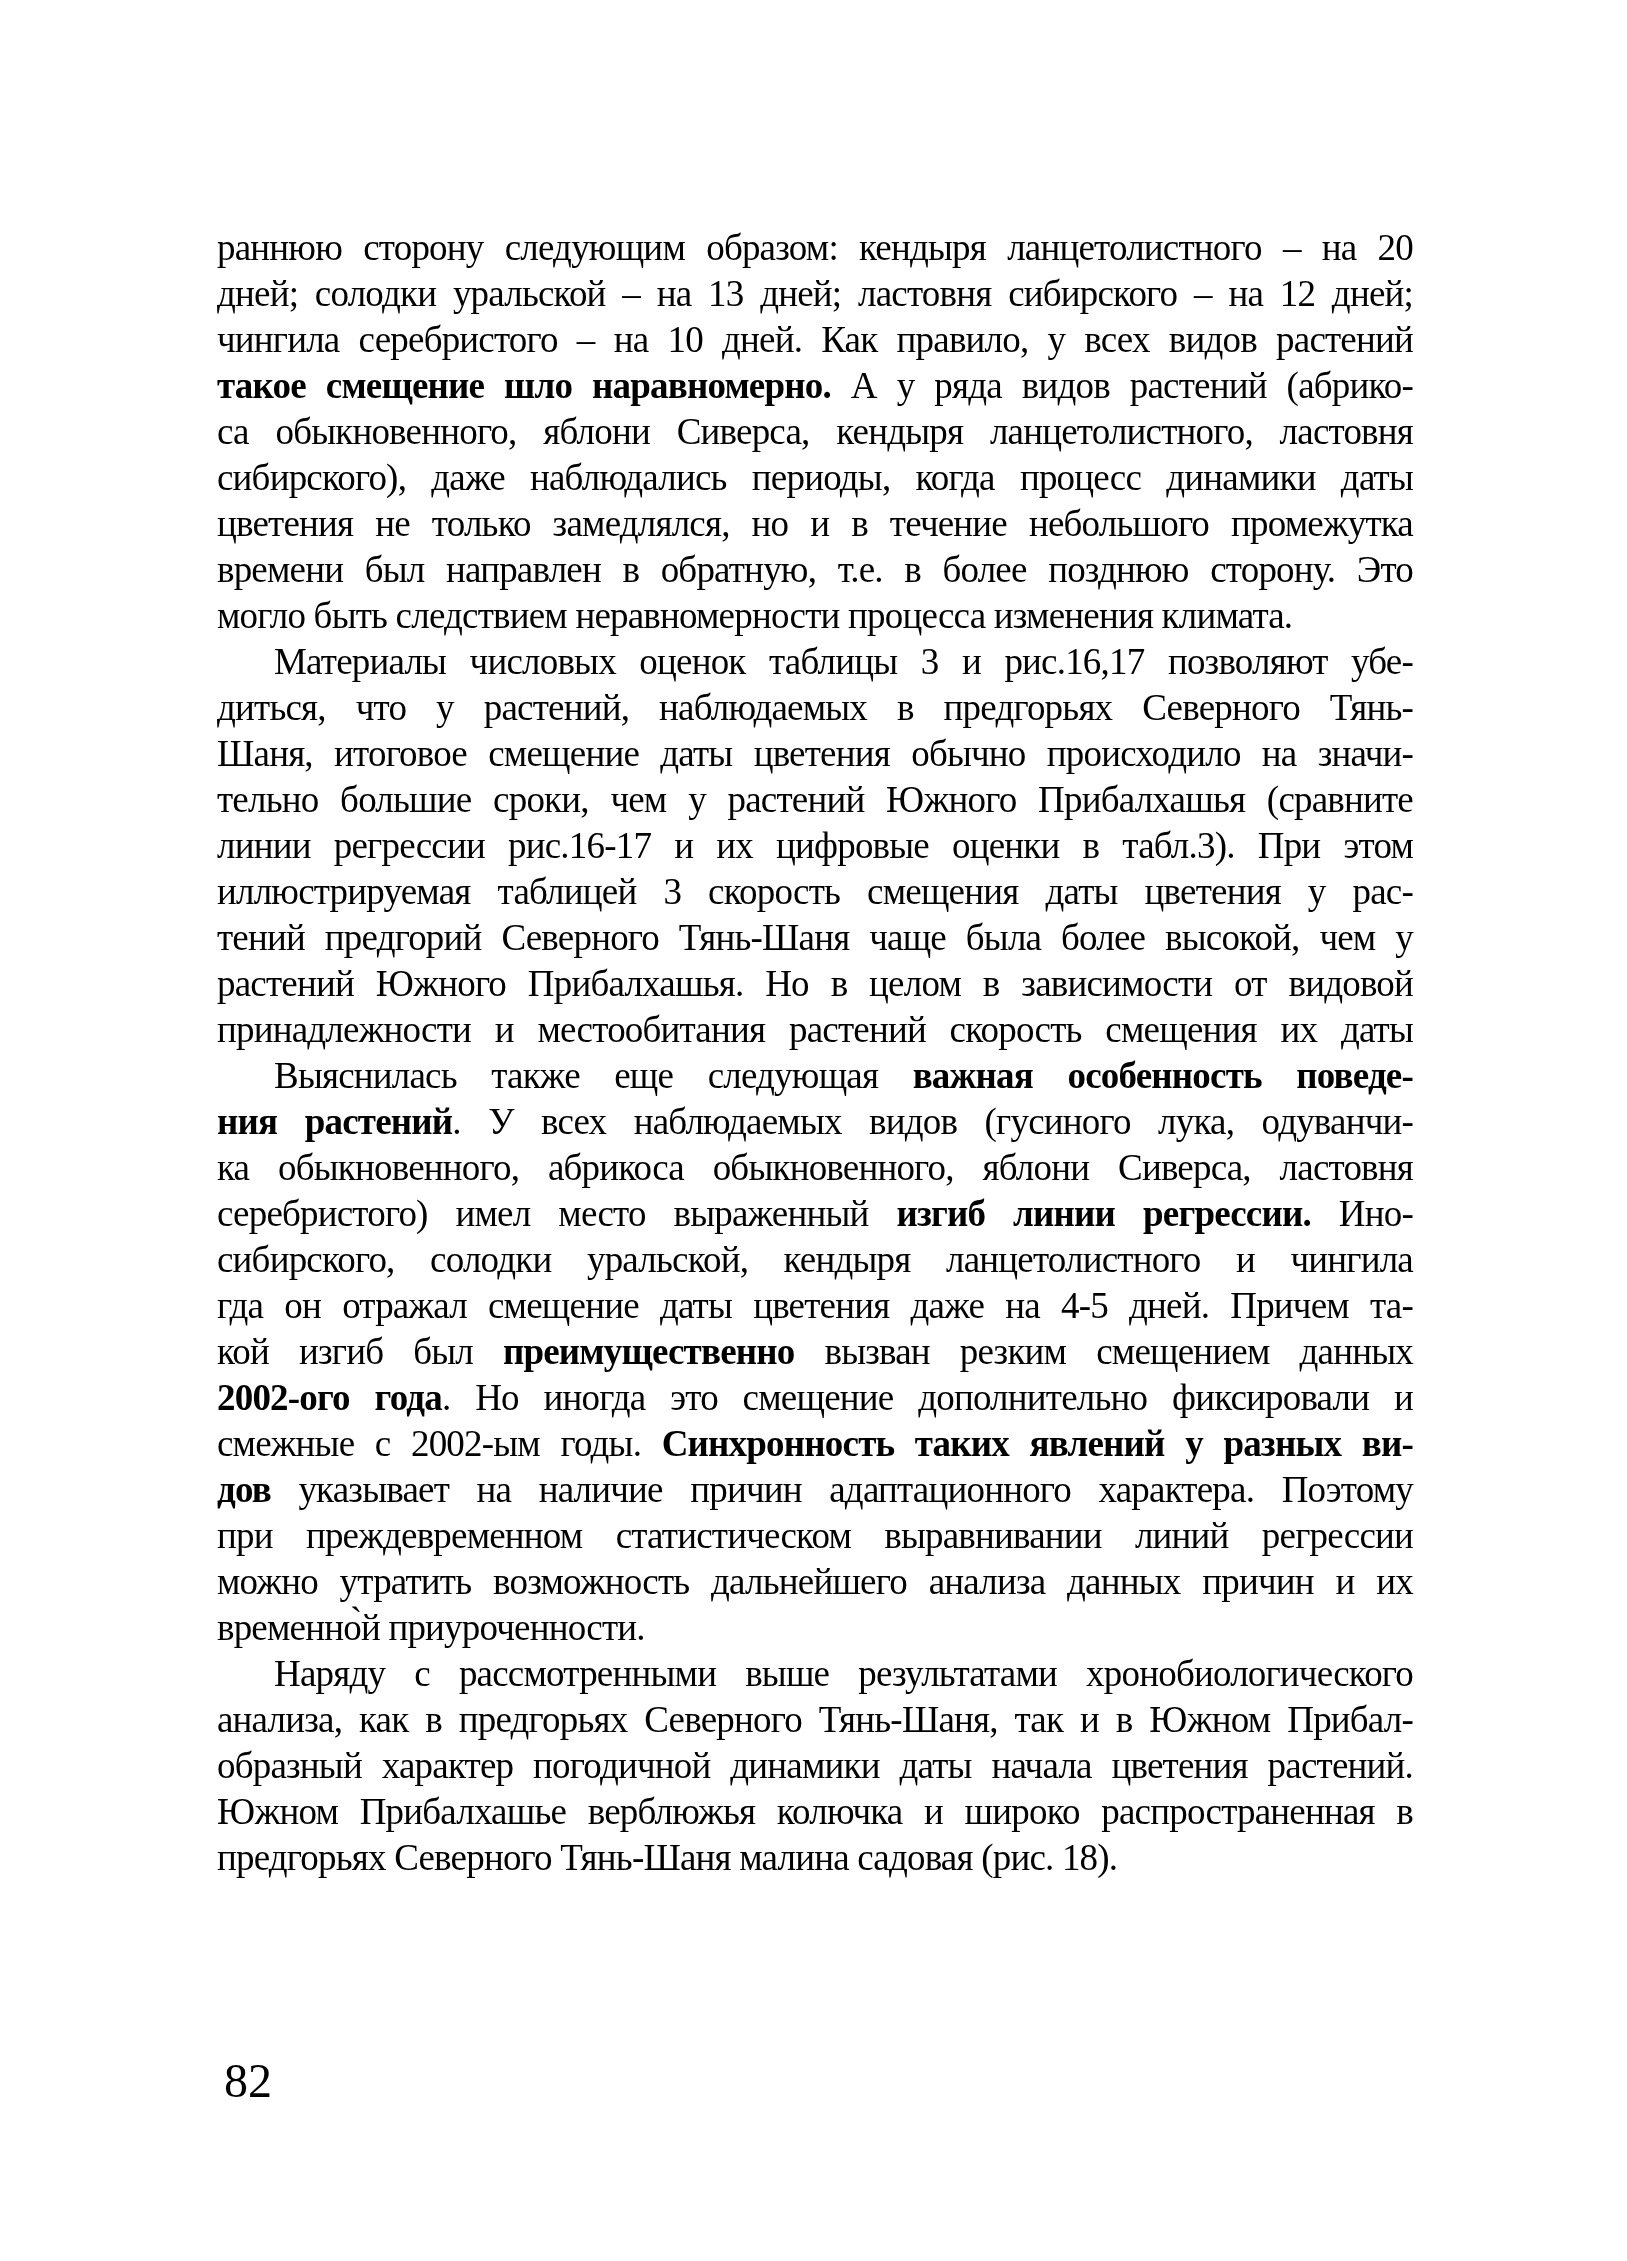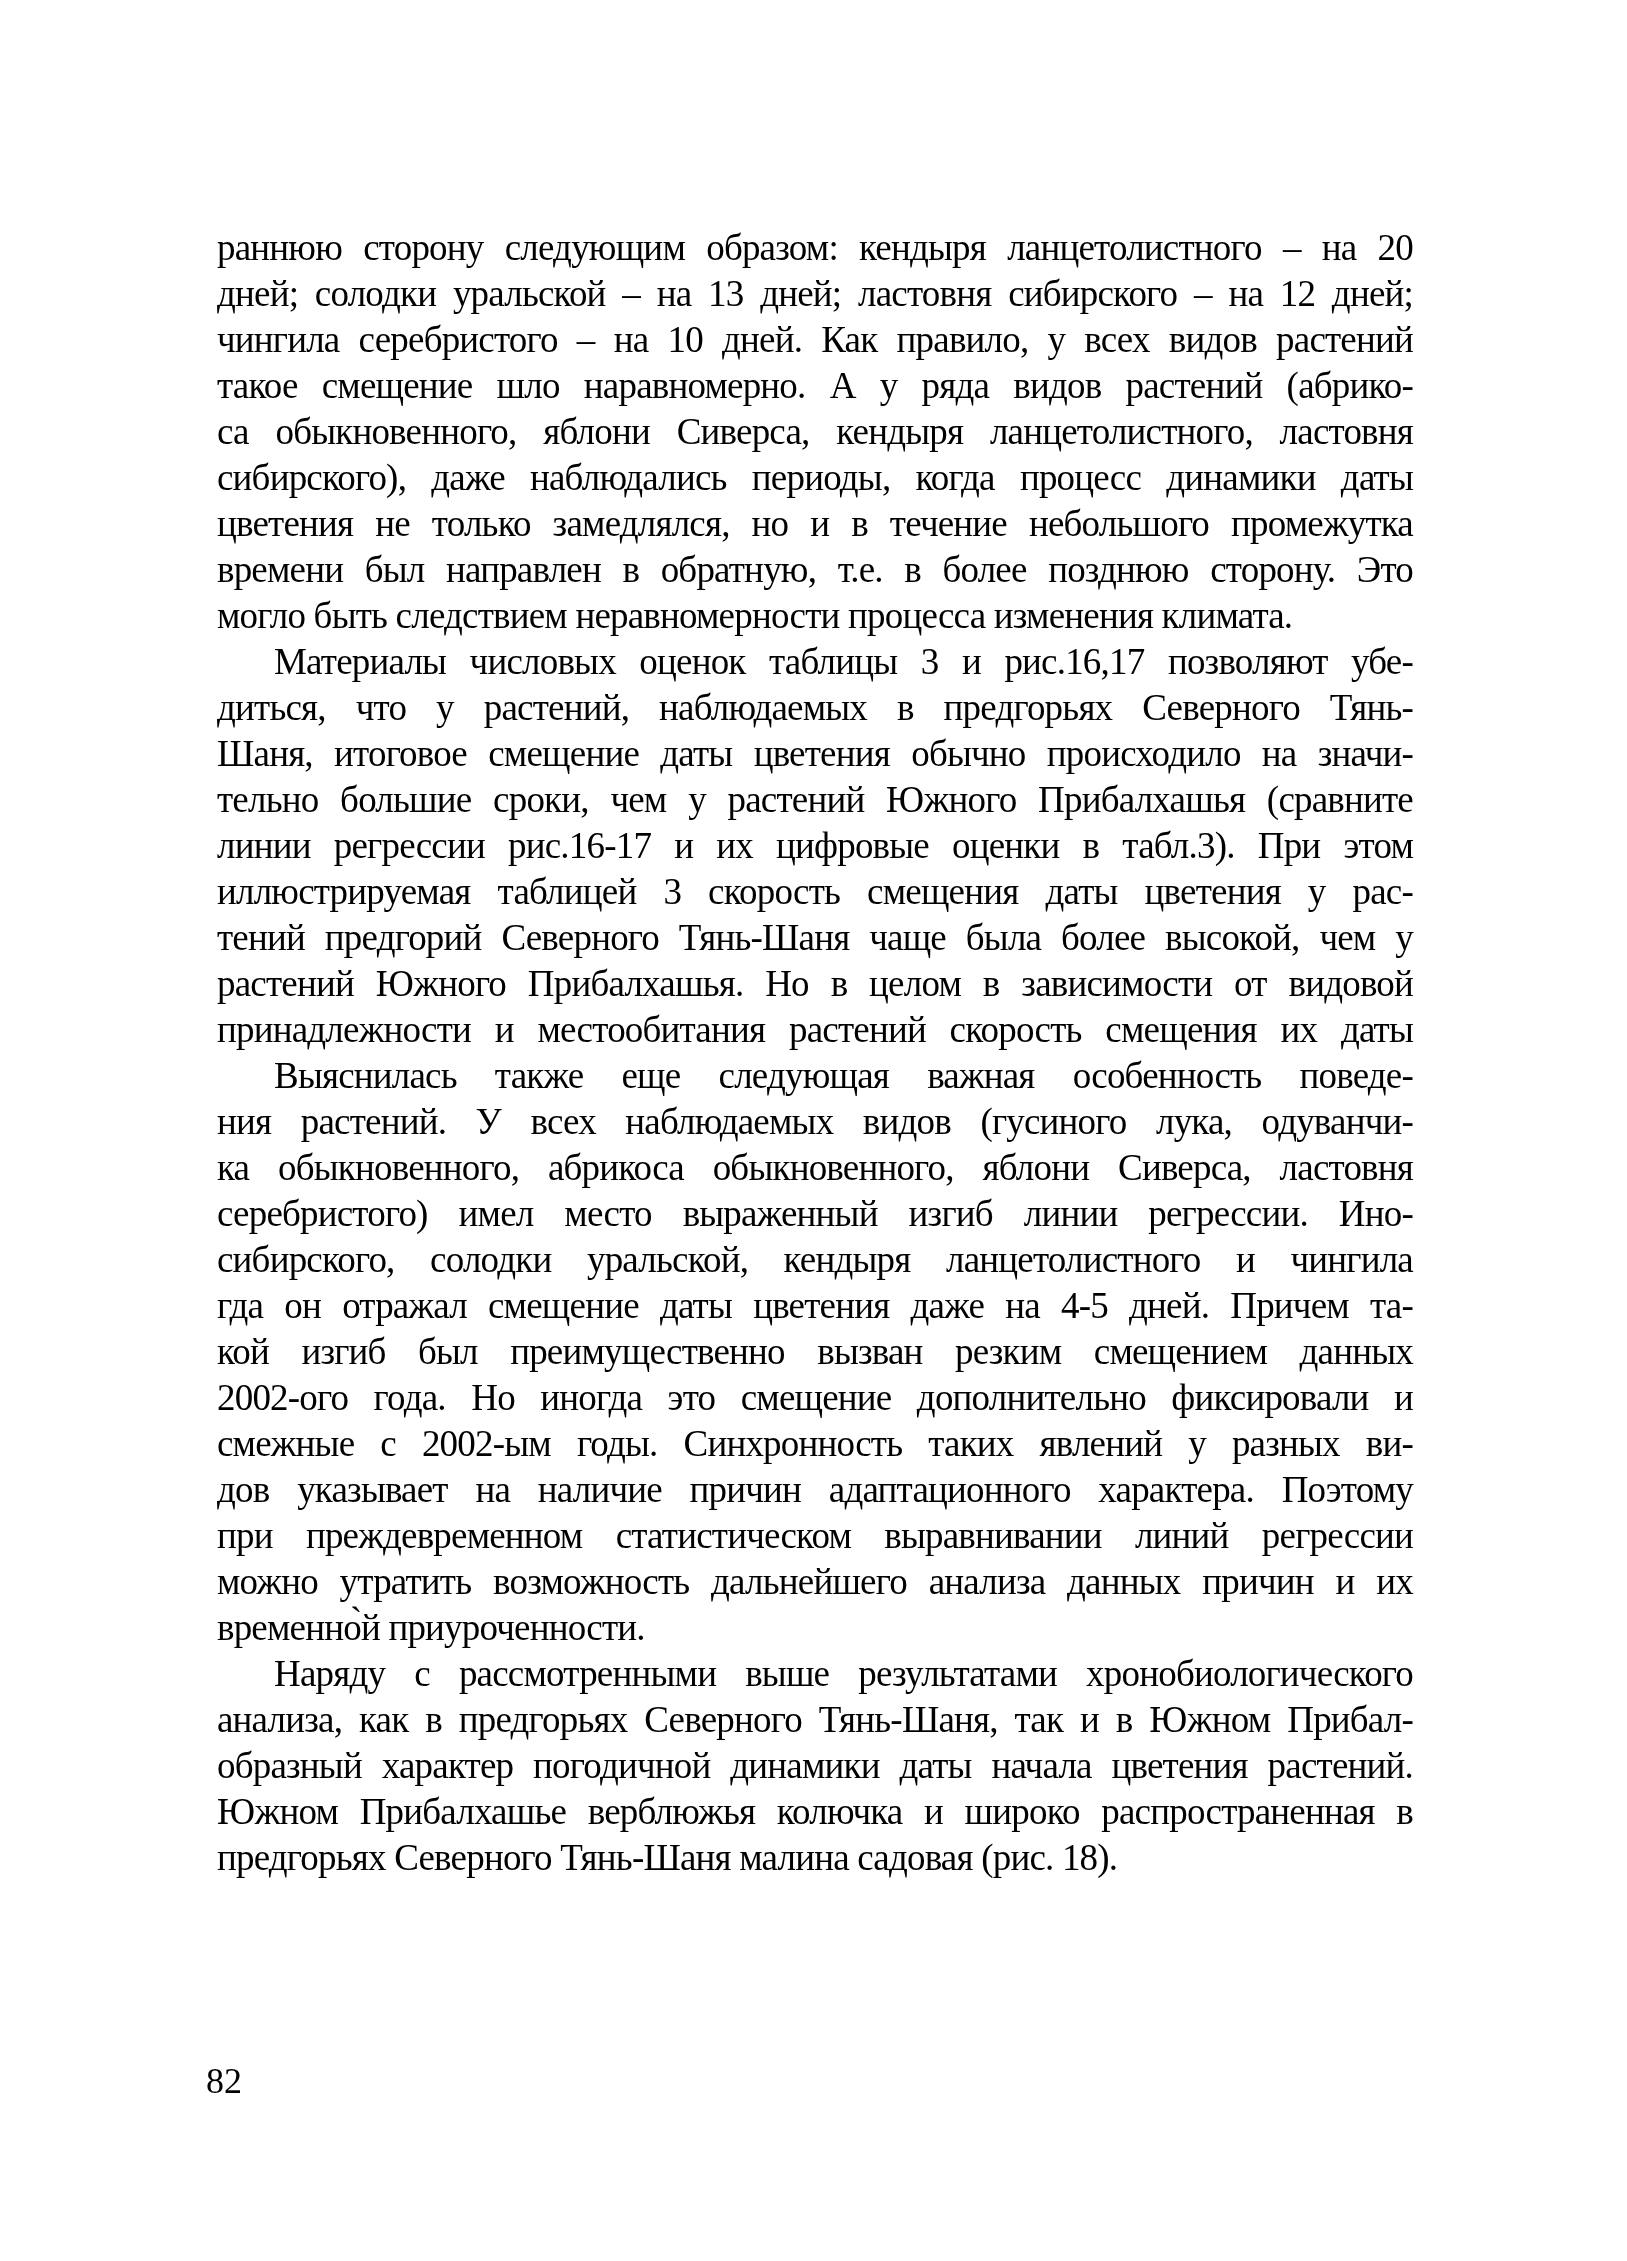--- a/index.html
+++ b/index.html
@@ -12,24 +12,24 @@
   .page{position:absolute;left:0;top:0;width:1628px;height:2261px;background:#ffffff}
   .text-block{position:absolute;left:217px;top:225px;width:1196px}
   .para{margin:0;padding:0}
   .line{
     font-size:37px;line-height:46px;letter-spacing:-0.8px;
     text-align:justify;text-align-last:justify;
     white-space:normal;
   }
   .line.end{text-align-last:left}
   .line.indent{text-indent:57px}
-  .line b{font-weight:normal}
+  .line b{font-weight:bold}
   .page-number{
-    position:absolute;left:206px;top:2063px;
-    font-size:36px;line-height:36px;
+    position:absolute;left:224px;top:2063px;
+    font-size:48px;line-height:36px;
   }
 </style>
 </head>
 <body>
 
 <div class="page">
   <div class="text-block">
       <div class="para">
         <div class="line"><span>раннюю сторону следующим образом: кендыря ланцетолистного – на 20</span></div>
         <div class="line"><span>дней; солодки уральской – на 13 дней; ластовня сибирского – на 12 дней;</span></div>

